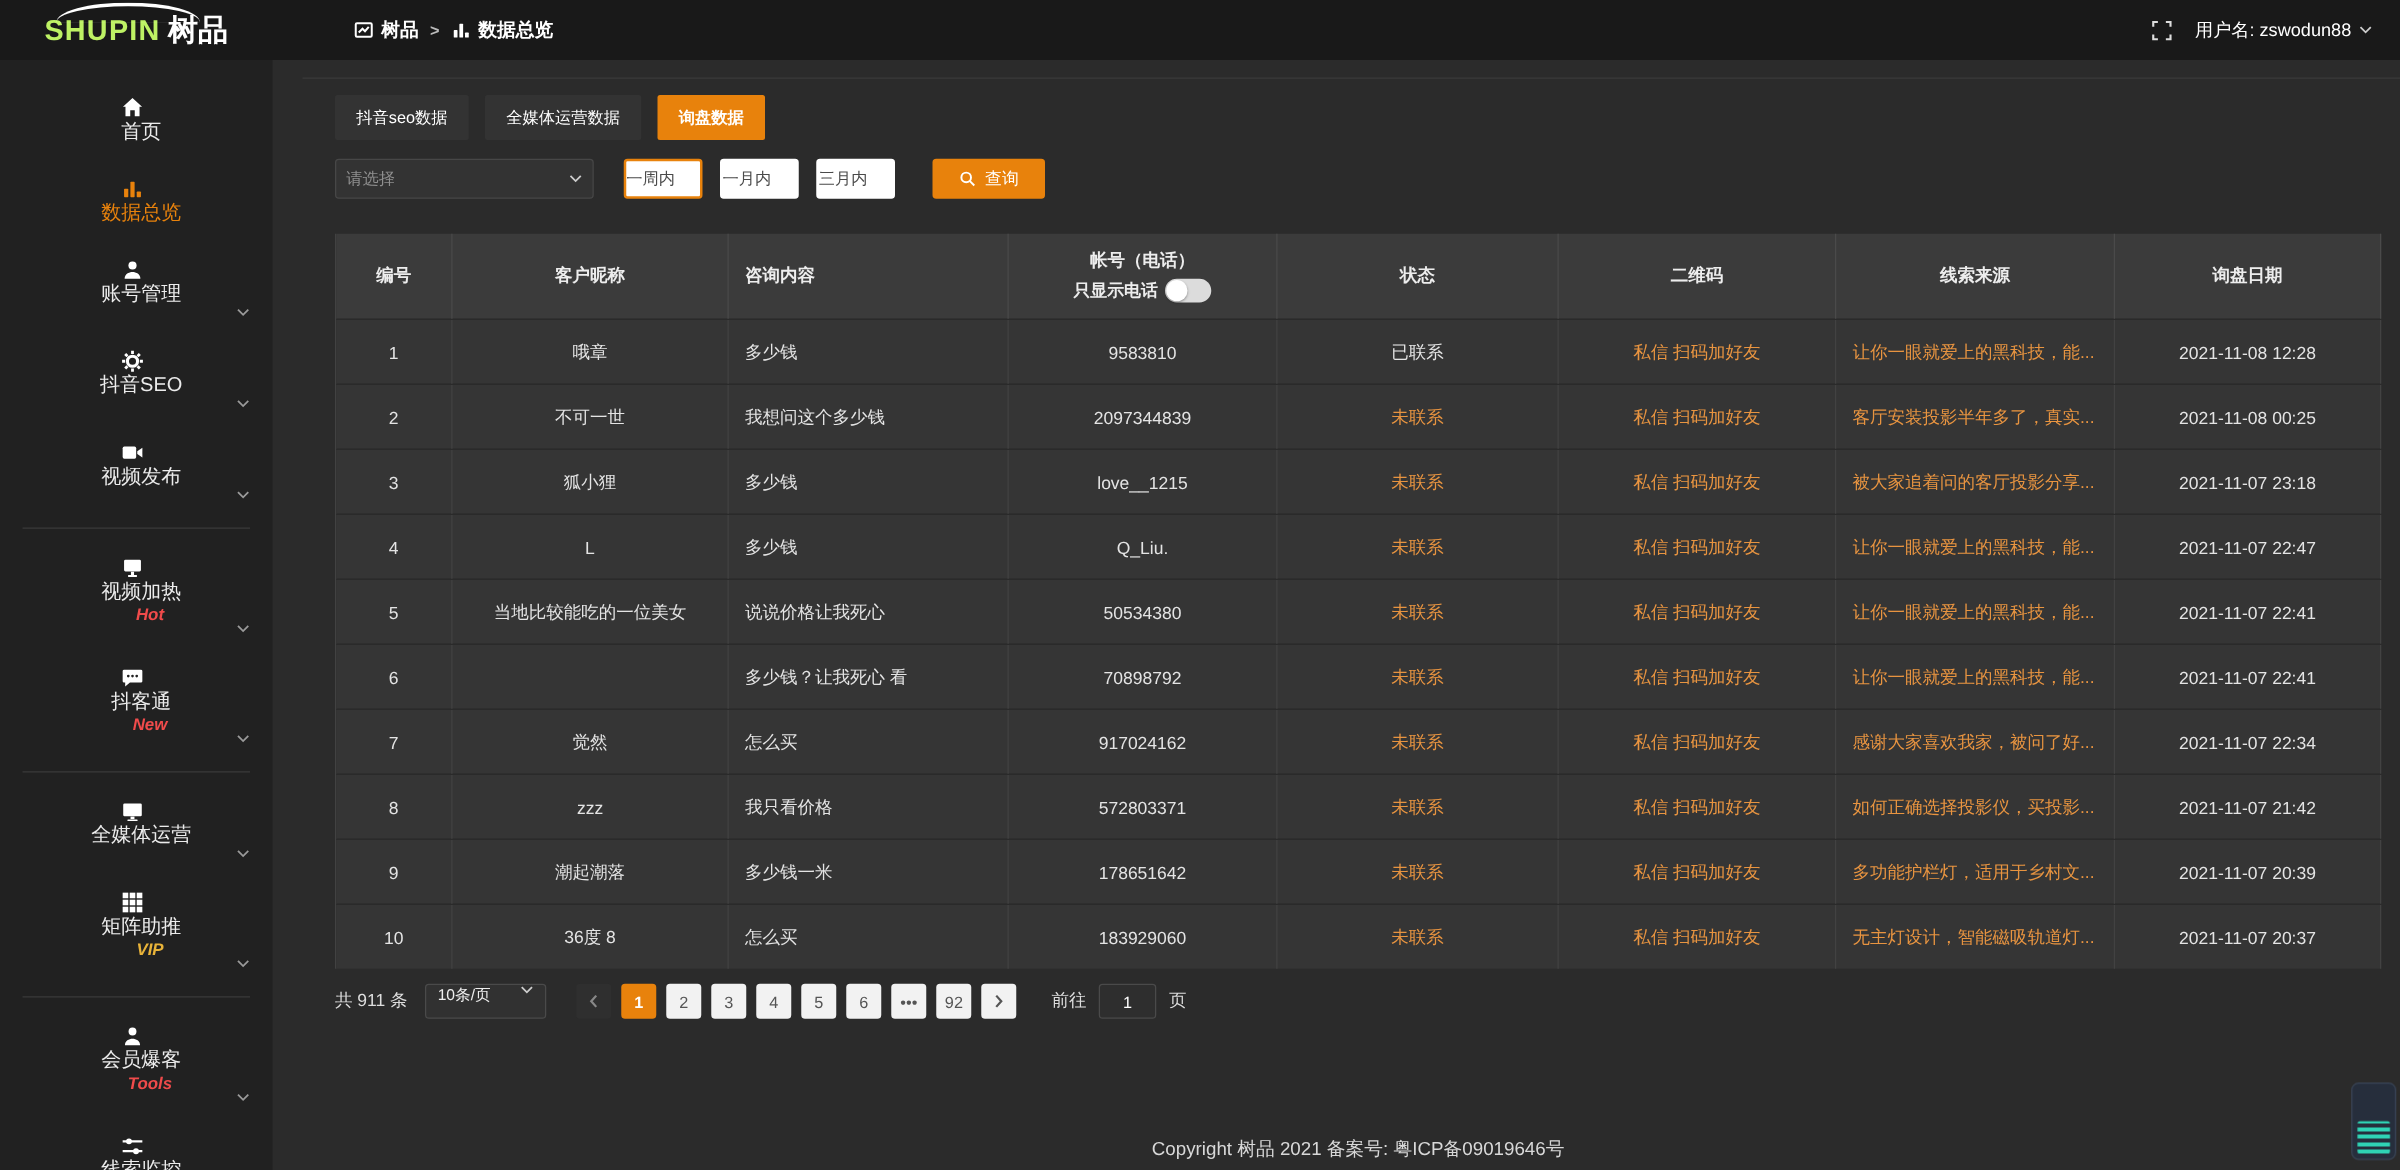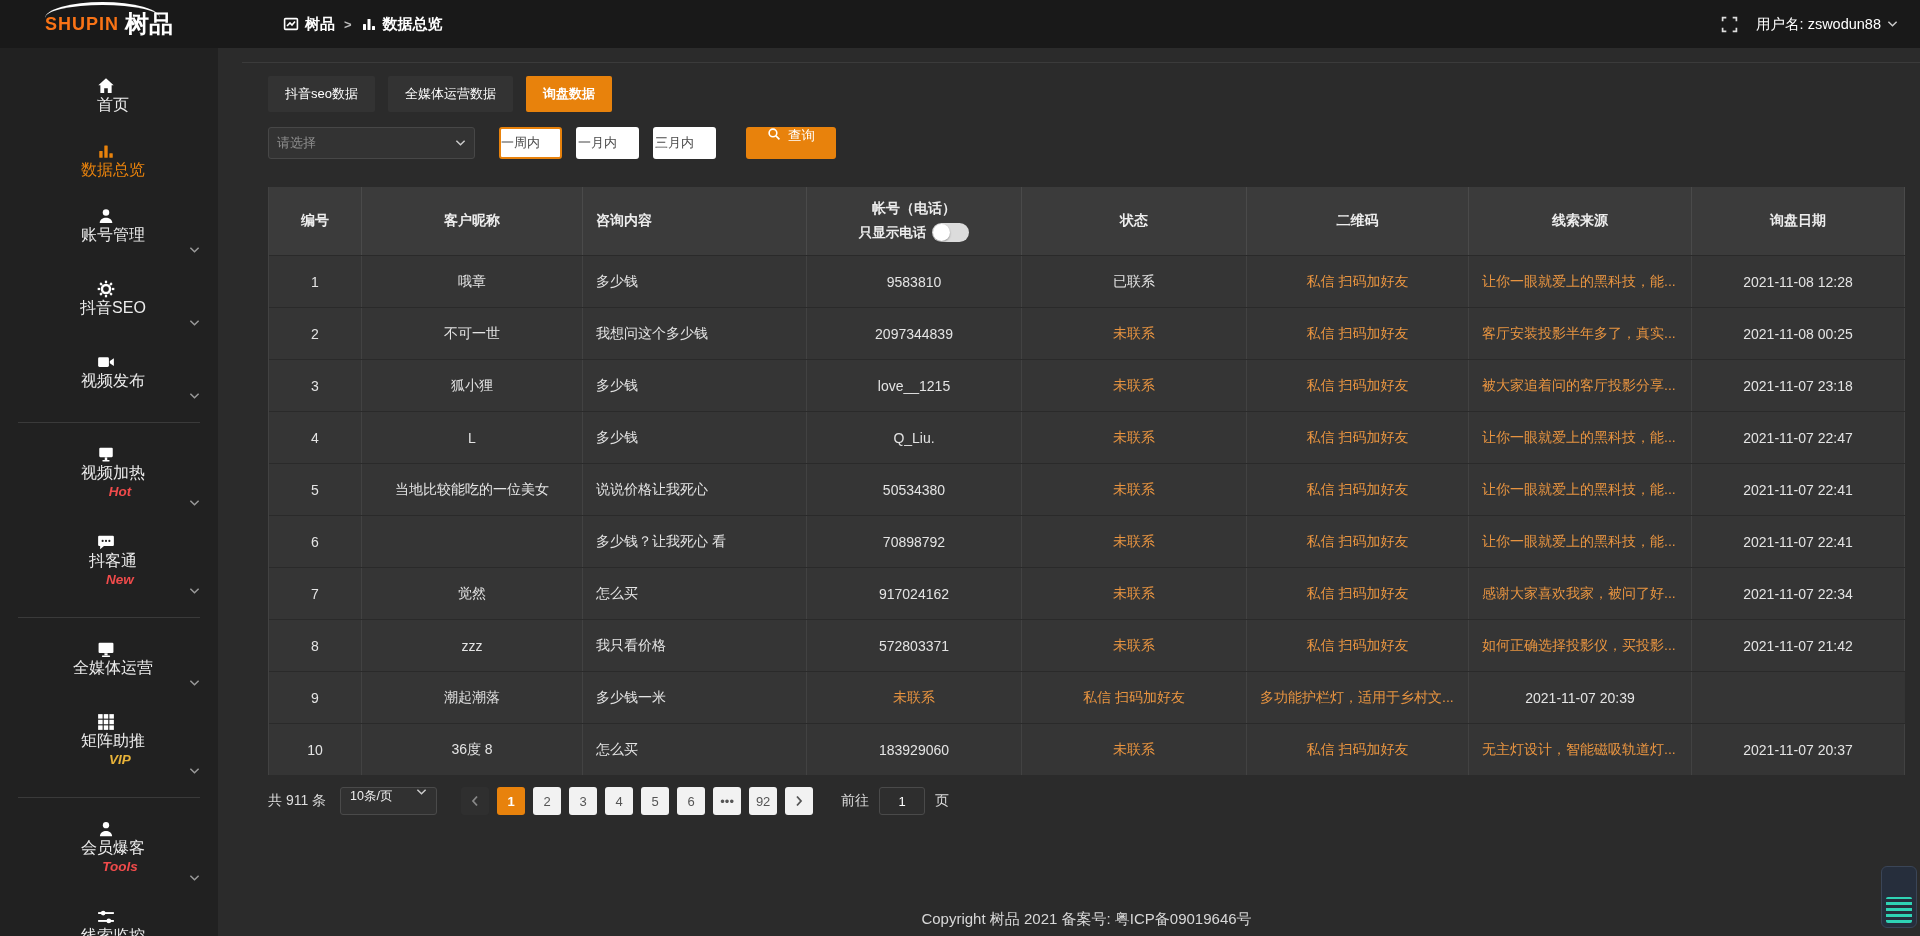--- a/index.html
+++ b/index.html
@@ -8,21 +8,21 @@
     font-family:"Liberation Sans","DejaVu Sans",sans-serif;
     background:#2b2b2b; color:#e4e4e4; position:relative;
   }
   .app { width:1920px; height:936px; display:flex; flex-direction:column; }
 
   
   .topbar { height:48px; background:#191919; display:flex; align-items:center; flex-shrink:0; }
   .logo { width:218px; height:48px; display:flex; align-items:center; justify-content:center; position:relative; flex-shrink:0; }
   .logo .arc { position:absolute; top:2px; left:45px; width:115px; height:16px;
     border-top:3px solid #fff; border-radius:50%/100% 100% 0 0; }
-  .logo .brand-en { color:#f97316; font-size:18px; font-weight:bold; letter-spacing:1px; font-style:normal; }
+  .logo .brand-en { color:#bef264; font-size:23px; font-weight:bold; letter-spacing:1px; font-style:normal; }
   .logo .brand-cn { color:#fff; font-size:24px; font-weight:bold; margin-left:6px; }
   .breadcrumb { display:flex; align-items:center; margin-left:65px; color:#fff; font-size:15px; font-weight:600; gap:9px; }
   .bc-item { display:flex; align-items:center; gap:6px; cursor:pointer; }
   .bc-sep { color:#bbb; font-size:13px; }
   .bc-icon { width:16px; height:16px; display:inline-flex; color:#fff; }
   .topbar-right { margin-left:auto; display:flex; align-items:center; gap:18px; padding-right:22px; color:#fff; }
   .fs-icon { width:17px; height:17px; display:inline-flex; color:#ddd; cursor:pointer; }
   .user-name { font-size:14.5px; display:flex; align-items:center; gap:6px; cursor:pointer; }
   .chev-sm { width:11px; height:8px; display:inline-flex; color:#ccc; }
 
@@ -51,21 +51,21 @@
   .tab.active { background:#e8820c; font-weight:600; }
 
   .filters { margin-top:15px; display:flex; align-items:center; }
   .select { width:207px; height:32px; background:#333; border:1px solid #474747; border-radius:3px;
     display:flex; align-items:center; justify-content:space-between; padding:0 8px; color:#8f8f8f; font-size:13px; cursor:pointer; }
   .range-group { display:flex; gap:14px; margin-left:24px; }
   .range-btn { min-width:63px; height:32px; background:#fff; color:#4a4a4a; font-size:13px; border-radius:3px;
     display:flex; align-items:center; justify-content:flex-start; border:2px solid #fff; cursor:pointer; }
   .range-btn.active { border-color:#e8820c; }
   .query-btn { margin-left:30px; height:32px; padding:0 21px; background:#e8820c; color:#fff; border-radius:3px;
-    display:flex; gap:7px; font-size:13.5px; cursor:pointer; border:none; }
+    display:flex; gap:7px; align-items:center; font-size:13.5px; cursor:pointer; border:none; }
   .search-icon { width:14px; height:14px; display:inline-flex; color:#fff; }
 
   
   .table { margin-top:28px; border-left:1px solid #424242; }
   .thead, .row { display:grid; grid-template-columns:93px 221px 224px 215px 225px 222px 223px 1fr; }
   .thead { background:#3b3b3b; min-height:68px; }
   .th { display:flex; flex-direction:column; align-items:center; justify-content:center; color:#ededed;
     font-size:14px; font-weight:600; border-right:1px solid #4a4a4a; padding:8px 10px; gap:5px; }
   .th.left { align-items:flex-start; padding-left:13px; }
   .th .sub { display:flex; align-items:center; gap:6px; font-weight:600; font-size:13.5px; }
@@ -524,20 +524,21 @@
     <div class="td orange link">私信 扫码加好友</div>
     <div class="td left orange link">
                 <span class="nowrap">如何正确选择投影仪，买投影...</span>
               </div>
     <div class="td">2021-11-07 21:42</div>
   </div>
             <div class="row">
     <div class="td">9</div>
     <div class="td">潮起潮落</div>
     <div class="td left">多少钱一米</div>
+    <div class="td">178651642</div>
     <div class="td status status-un">未联系</div>
     <div class="td orange link">私信 扫码加好友</div>
     <div class="td left orange link">
                 <span class="nowrap">多功能护栏灯，适用于乡村文...</span>
               </div>
     <div class="td">2021-11-07 20:39</div>
   </div>
             <div class="row">
     <div class="td">10</div>
     <div class="td">36度 8</div>

